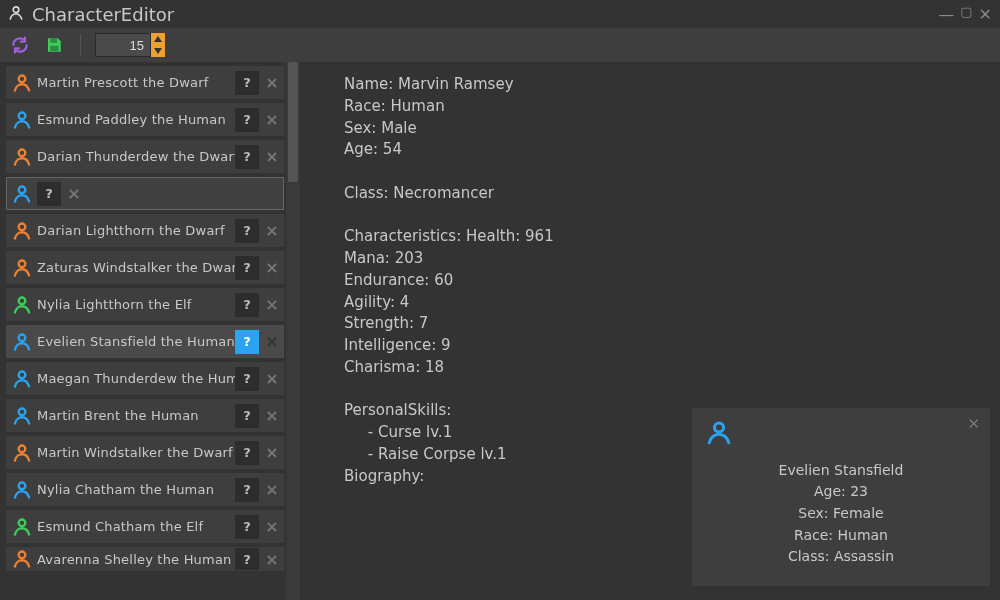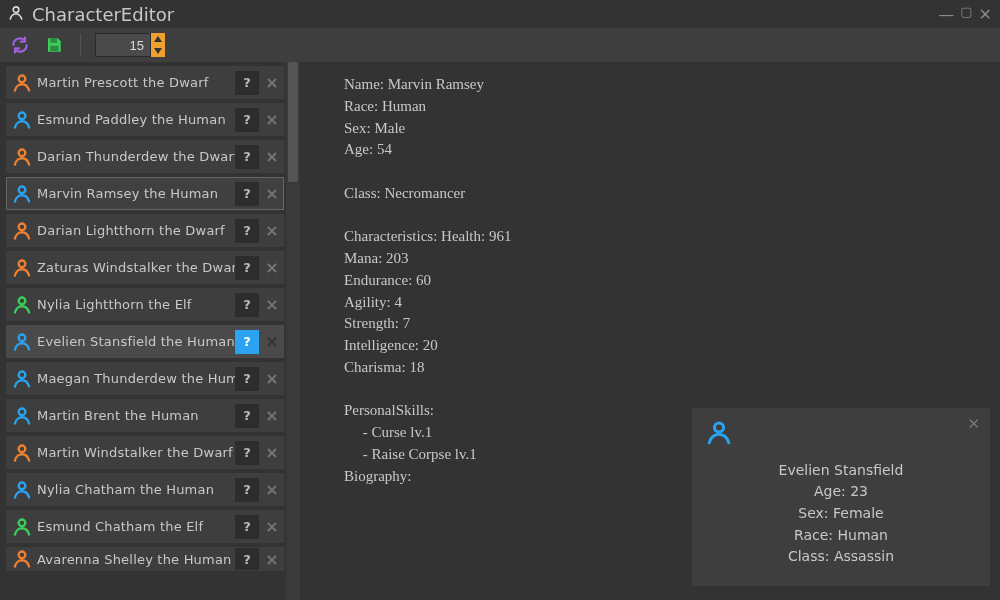--- a/index.html
+++ b/index.html
@@ -25,21 +25,21 @@
   .row.selected { background: #404040; border:1px solid #666; }
   .row.hover { background: #4a4a4a; }
   .row .ico { width: 30px; display:flex; align-items:center; justify-content:center; }
   .row .name { flex: 1; font-size: 13px; color: #c8c8c8; letter-spacing: 0.2px; white-space: nowrap; overflow:hidden; }
   .row .q { width: 24px; height: 24px; background: #2d2d2d; color: #bbb; display:flex; align-items:center; justify-content:center; font-weight:bold; font-size:13px; margin-right:2px;}
   .row .q.active { background: #2aa3f0; color: #fff; }
   .row .close { width: 22px; color: #777; font-size: 16px; display:flex; align-items:center; justify-content:center; font-weight:bold;}
   .row .close.active { color:#333; }
   .row.partial { height: 24px; overflow:hidden;}
   .detail { flex: 1; padding: 12px 22px; font-size: 15px; line-height: 1.45; position: relative; color:#c8c8c8;}
-  .detail .line { white-space: pre; font-family: Liberation Serif, serif; }
+  .detail .line { white-space: pre; }
   .popup { position: absolute; right: 10px; bottom: 14px; width: 298px; background: #3e3e3e; padding: 12px 14px 18px 14px; font-size: 14px; }
   .popup .popup-close { position: absolute; top: 6px; right: 10px; color: #777; font-size: 15px; font-weight:bold;}
   .popup .popup-icon { margin-bottom: 8px; }
   .popup .popup-lines { text-align: center; line-height: 1.55; }
   .person-icon { display:inline-block; }
 </style>
 </head>
 <body>
 
 <div class="titlebar">
@@ -126,21 +126,20 @@
           <span class="q">?</span>
           <span class="close">×</span>
         </div>
         <div class="row selected">
           <span class="ico">
             <svg width="20" height="20" viewBox="0 0 24 24">
               <circle cx="12" cy="7" r="4" fill="none" stroke="#2aa3f0" stroke-width="2.8"></circle>
               <path d="M3.5 21c1-5 5-7.5 8.5-7.5S19 16 20.5 21" fill="none" stroke="#2aa3f0" stroke-width="2.8" stroke-linecap="round"></path>
             </svg>
           </span>
-          <span class="name">Marvin Ramsey the Human</span>
           <span class="q">?</span>
           <span class="close">×</span>
         </div>
         <div class="row">
           <span class="ico">
             <svg width="20" height="20" viewBox="0 0 24 24">
               <circle cx="12" cy="7" r="4" fill="none" stroke="#f08030" stroke-width="2.8"></circle>
               <path d="M3.5 21c1-5 5-7.5 8.5-7.5S19 16 20.5 21" fill="none" stroke="#f08030" stroke-width="2.8" stroke-linecap="round"></path>
             </svg>
           </span>
@@ -259,21 +258,21 @@
         <div class="line">Sex: Male</div>
         <div class="line">Age: 54</div>
         <div class="line">&nbsp;</div>
         <div class="line">Class: Necromancer</div>
         <div class="line">&nbsp;</div>
         <div class="line">Characteristics: Health: 961</div>
         <div class="line">Mana: 203</div>
         <div class="line">Endurance: 60</div>
         <div class="line">Agility: 4</div>
         <div class="line">Strength: 7</div>
-        <div class="line">Intelligence: 20</div>
+        <div class="line">Intelligence: 9</div>
         <div class="line">Charisma: 18</div>
         <div class="line">&nbsp;</div>
         <div class="line">PersonalSkills:</div>
         <div class="line">     - Curse lv.1</div>
         <div class="line">     - Raise Corpse lv.1</div>
         <div class="line">Biography:</div>
       </div>
 
     <div class="popup">
       <div class="popup-close">✕</div>

